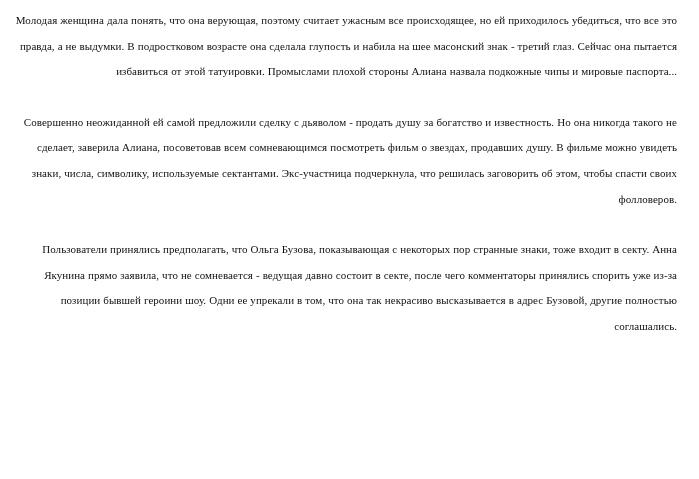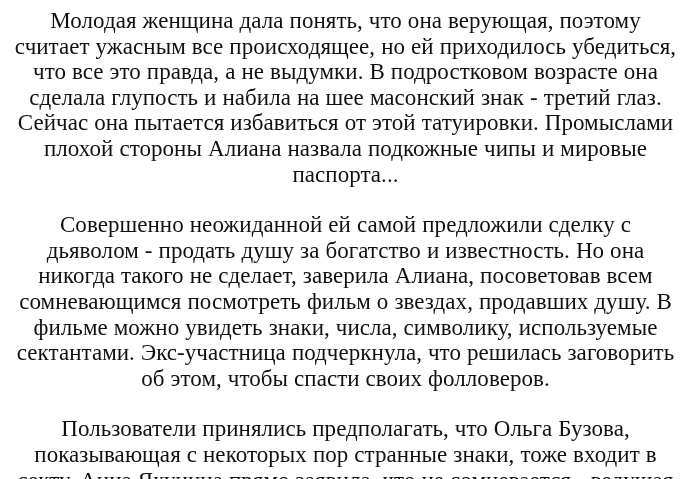--- a/index.html
+++ b/index.html
@@ -14,23 +14,23 @@
     font-family: "Liberation Serif", serif;
     color: #000000;
   }
   .article {
     box-sizing: border-box;
     width: 699px;
     height: 479px;
     padding: 8px 22px 0 14px;
   }
   .para {
-    font-size: 23px;
+    font-size: 11px;
     line-height: 25.6px;
-    text-align: center;
+    text-align: right;
     margin: 0 0 25px 0;
     color: #111111;
     letter-spacing: 0.05px;
     word-spacing: 0.2px;
   }
   .para:last-child {
     margin-bottom: 16px;
   }
 </style>
 </head>

